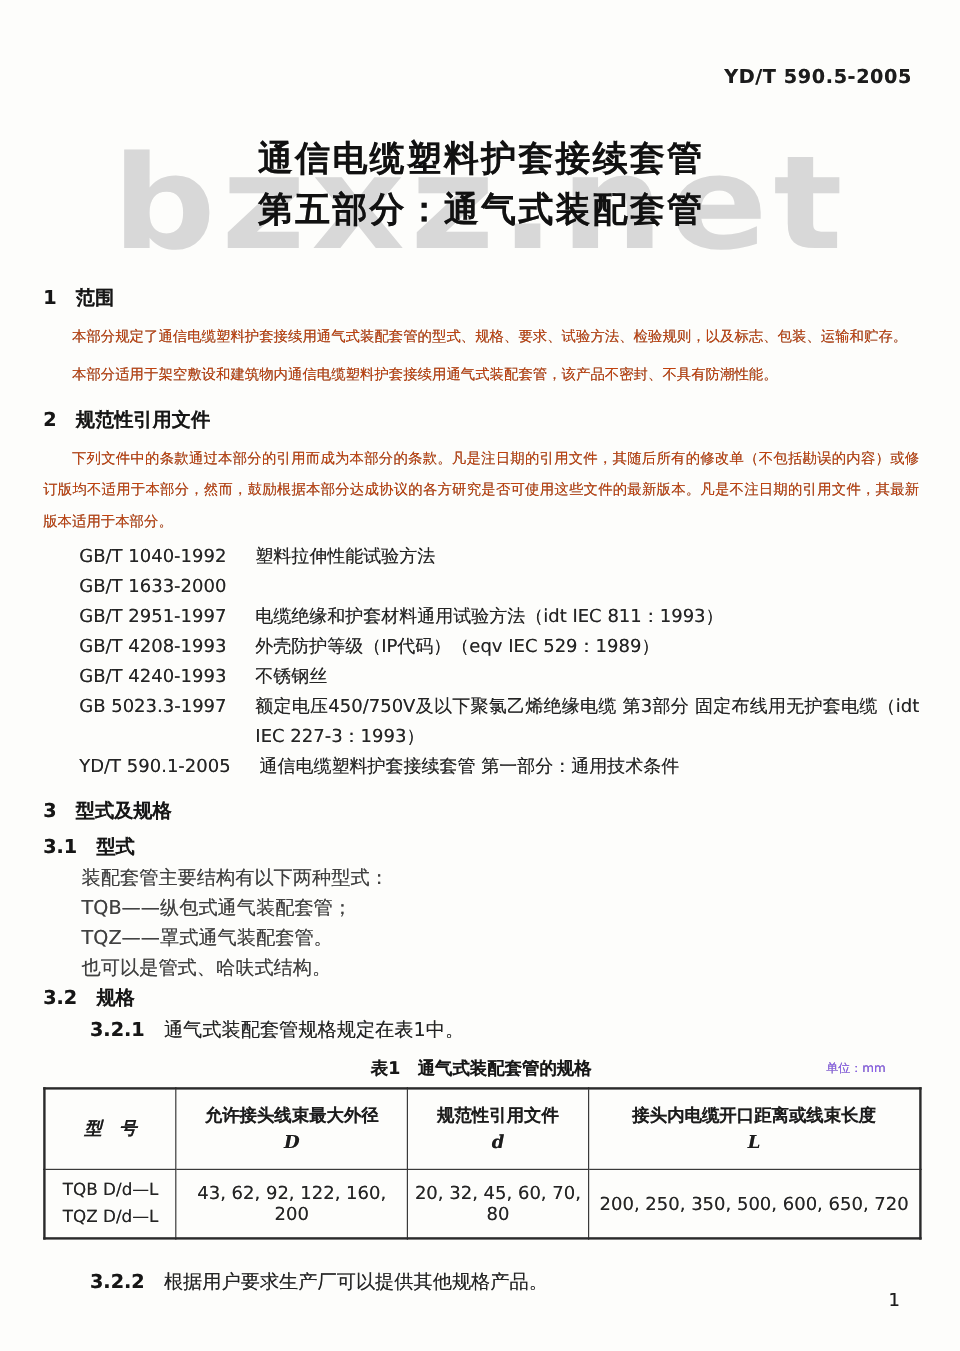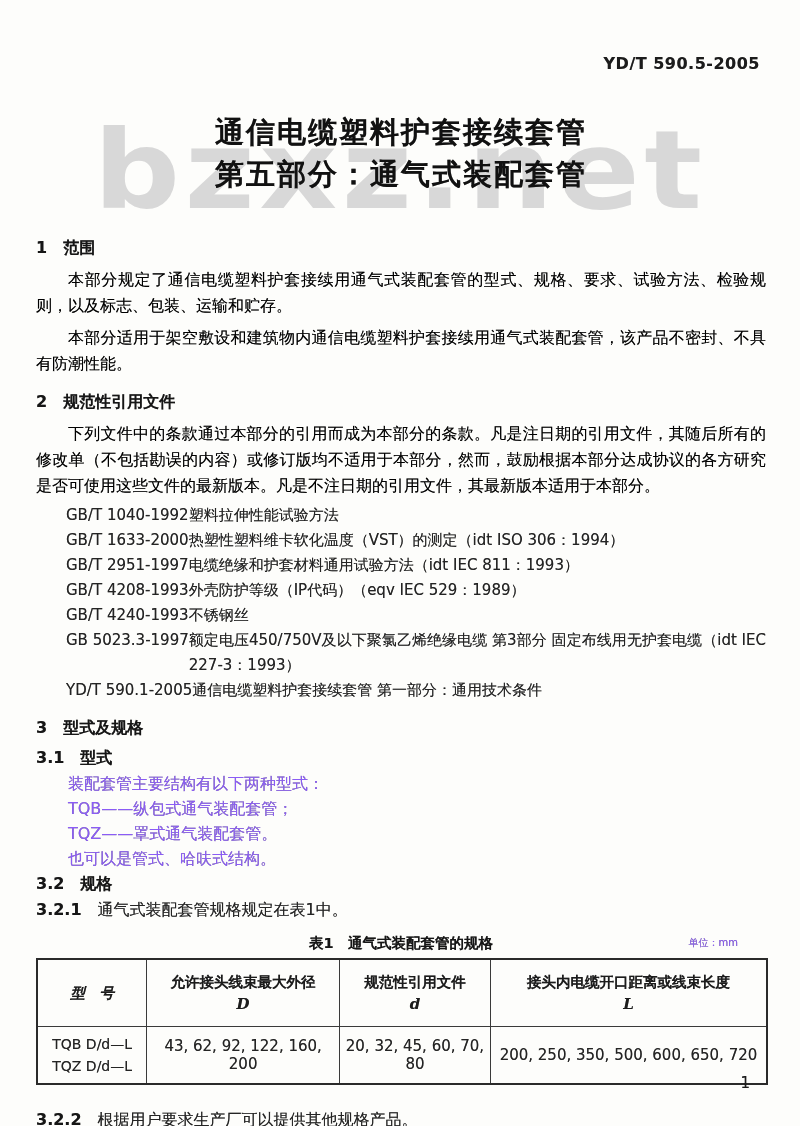--- a/index.html
+++ b/index.html
@@ -61,47 +61,49 @@
   .sec-heading{
     font-weight:700;
     font-size:16px;
     line-height:26px;
     color:#161616;
   }
   .h1-space{ margin-top:40px; }
   .h2-space{ margin-top:12px; }
   .h3-space{ margin-top:4px; }
   .para{
-    font-size:16px;
+    font-size:12px;
     line-height:26px;
     text-align:justify;
     text-indent:2em;
     margin:6px 0 0 0;
-    color:#000000;
+    color:#c2410c;
   }
   .refs{ margin-top:4px; }
   .ref-item{
     display:flex;
     font-size:15px;
     line-height:25px;
     padding-left:2em;
     color:#242424;
+    gap:24px;
   }
   .ref-code{ flex:0 0 122px; white-space:nowrap; }
   .ref-title{ flex:1; text-align:justify; }
   .line{ 
     font-size:16px;
     line-height:25px;
     padding-left:2em;
-    color:#8b5cf6;
+    color:#404040;
   }
   .sub-num{
     font-size:16px;
     line-height:26px;
     color:#242424;
+    margin-left:39px;
   }
   .sub-num b{ font-weight:700; color:#161616; }
 
   .table-cap-row{
     position:relative;
     margin-top:8px;
     height:24px;
     line-height:24px;
   }
   .table-caption{
@@ -179,21 +181,20 @@
     <div class="sec-heading h2-space">2　规范性引用文件</div>
     <p class="para">下列文件中的条款通过本部分的引用而成为本部分的条款。凡是注日期的引用文件，其随后所有的修改单（不包括勘误的内容）或修订版均不适用于本部分，然而，鼓励根据本部分达成协议的各方研究是否可使用这些文件的最新版本。凡是不注日期的引用文件，其最新版本适用于本部分。</p>
 
     <div class="refs">
       <div class="ref-item">
         <span class="ref-code">GB/T 1040-1992</span>
         <span class="ref-title">塑料拉伸性能试验方法</span>
       </div>
       <div class="ref-item">
         <span class="ref-code">GB/T 1633-2000</span>
-        <span class="ref-title">热塑性塑料维卡软化温度（VST）的测定（idt ISO 306：1994）</span>
       </div>
       <div class="ref-item">
         <span class="ref-code">GB/T 2951-1997</span>
         <span class="ref-title">电缆绝缘和护套材料通用试验方法（idt IEC 811：1993）</span>
       </div>
       <div class="ref-item">
         <span class="ref-code">GB/T 4208-1993</span>
         <span class="ref-title">外壳防护等级（IP代码）（eqv IEC 529：1989）</span>
       </div>
       <div class="ref-item">

